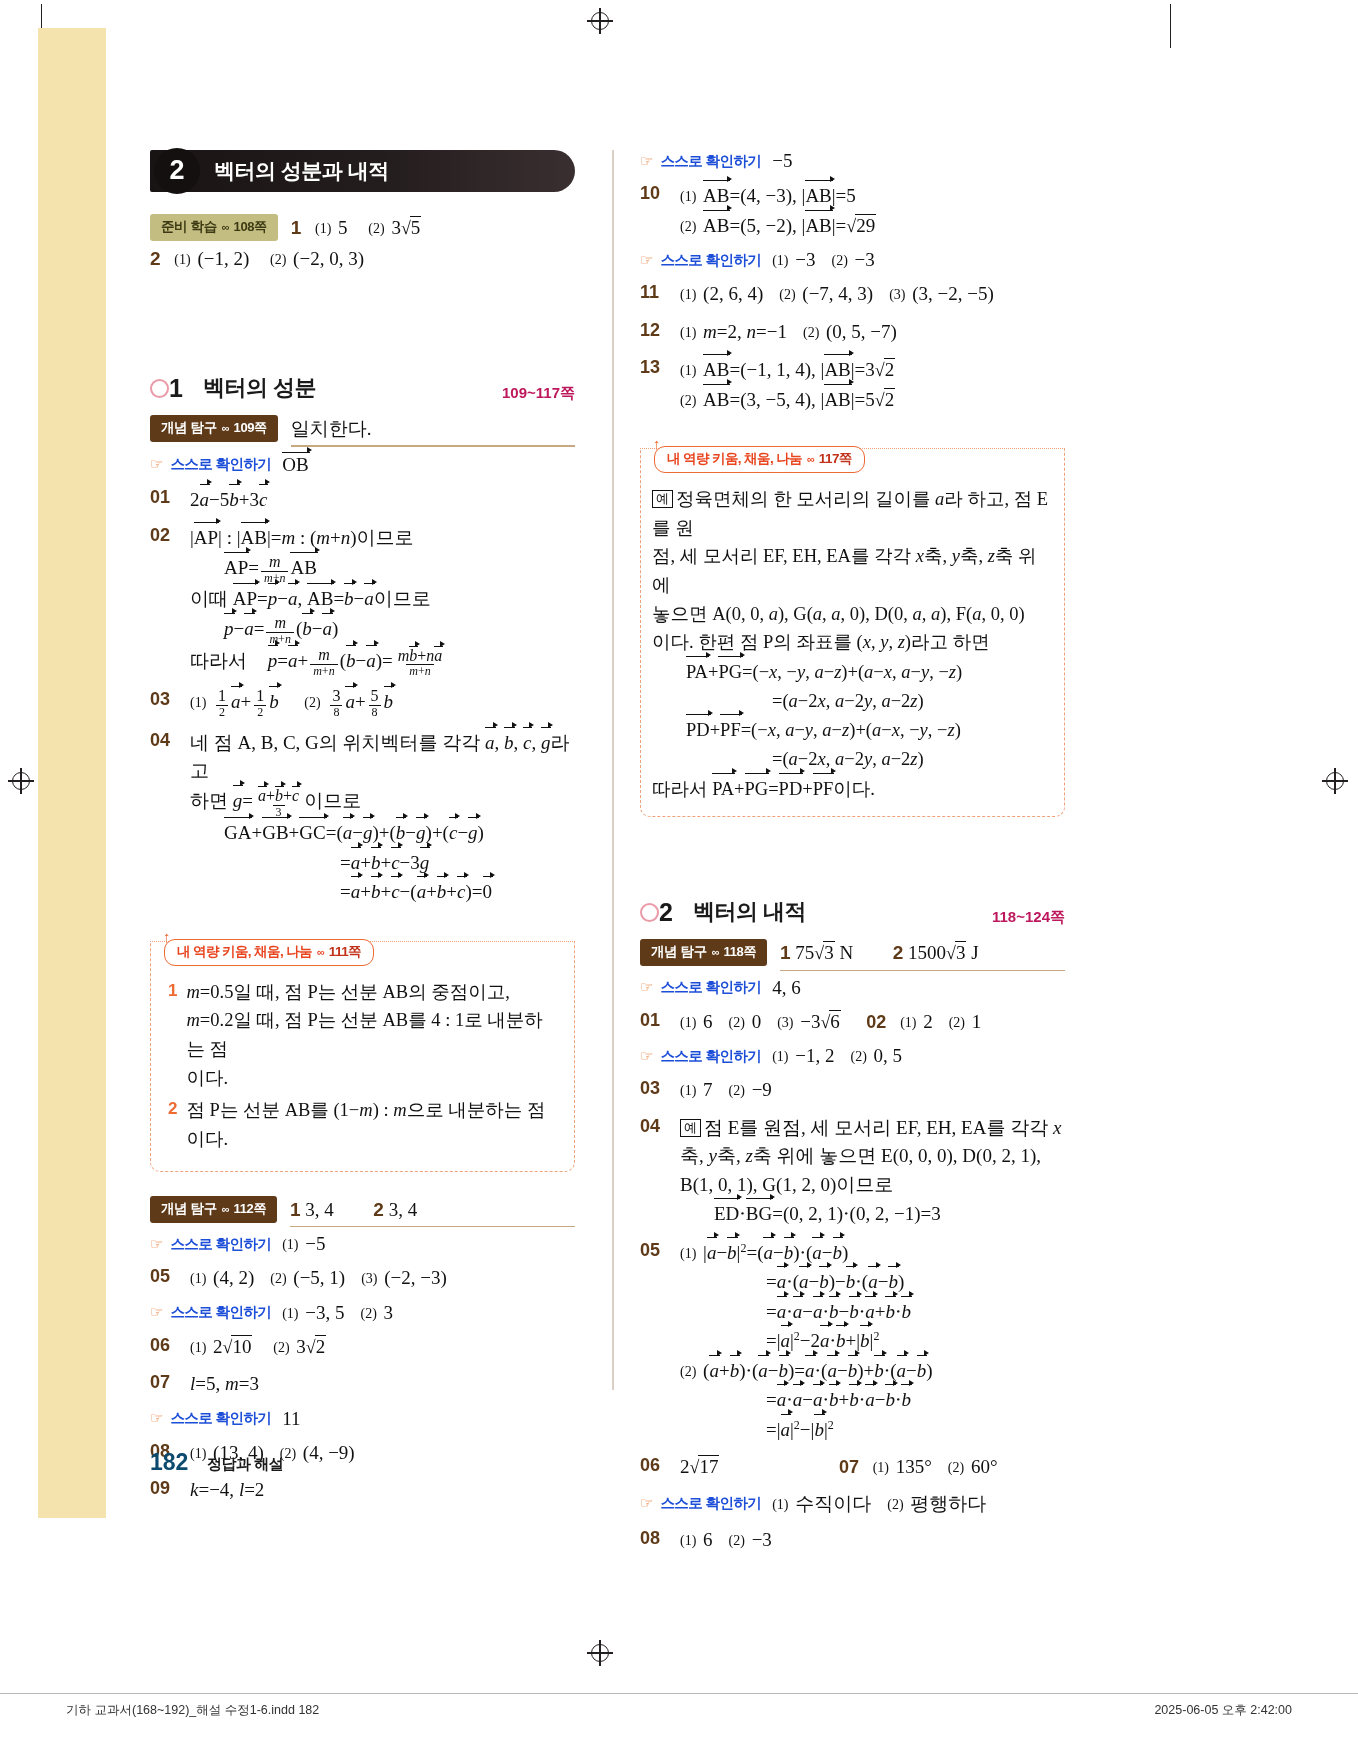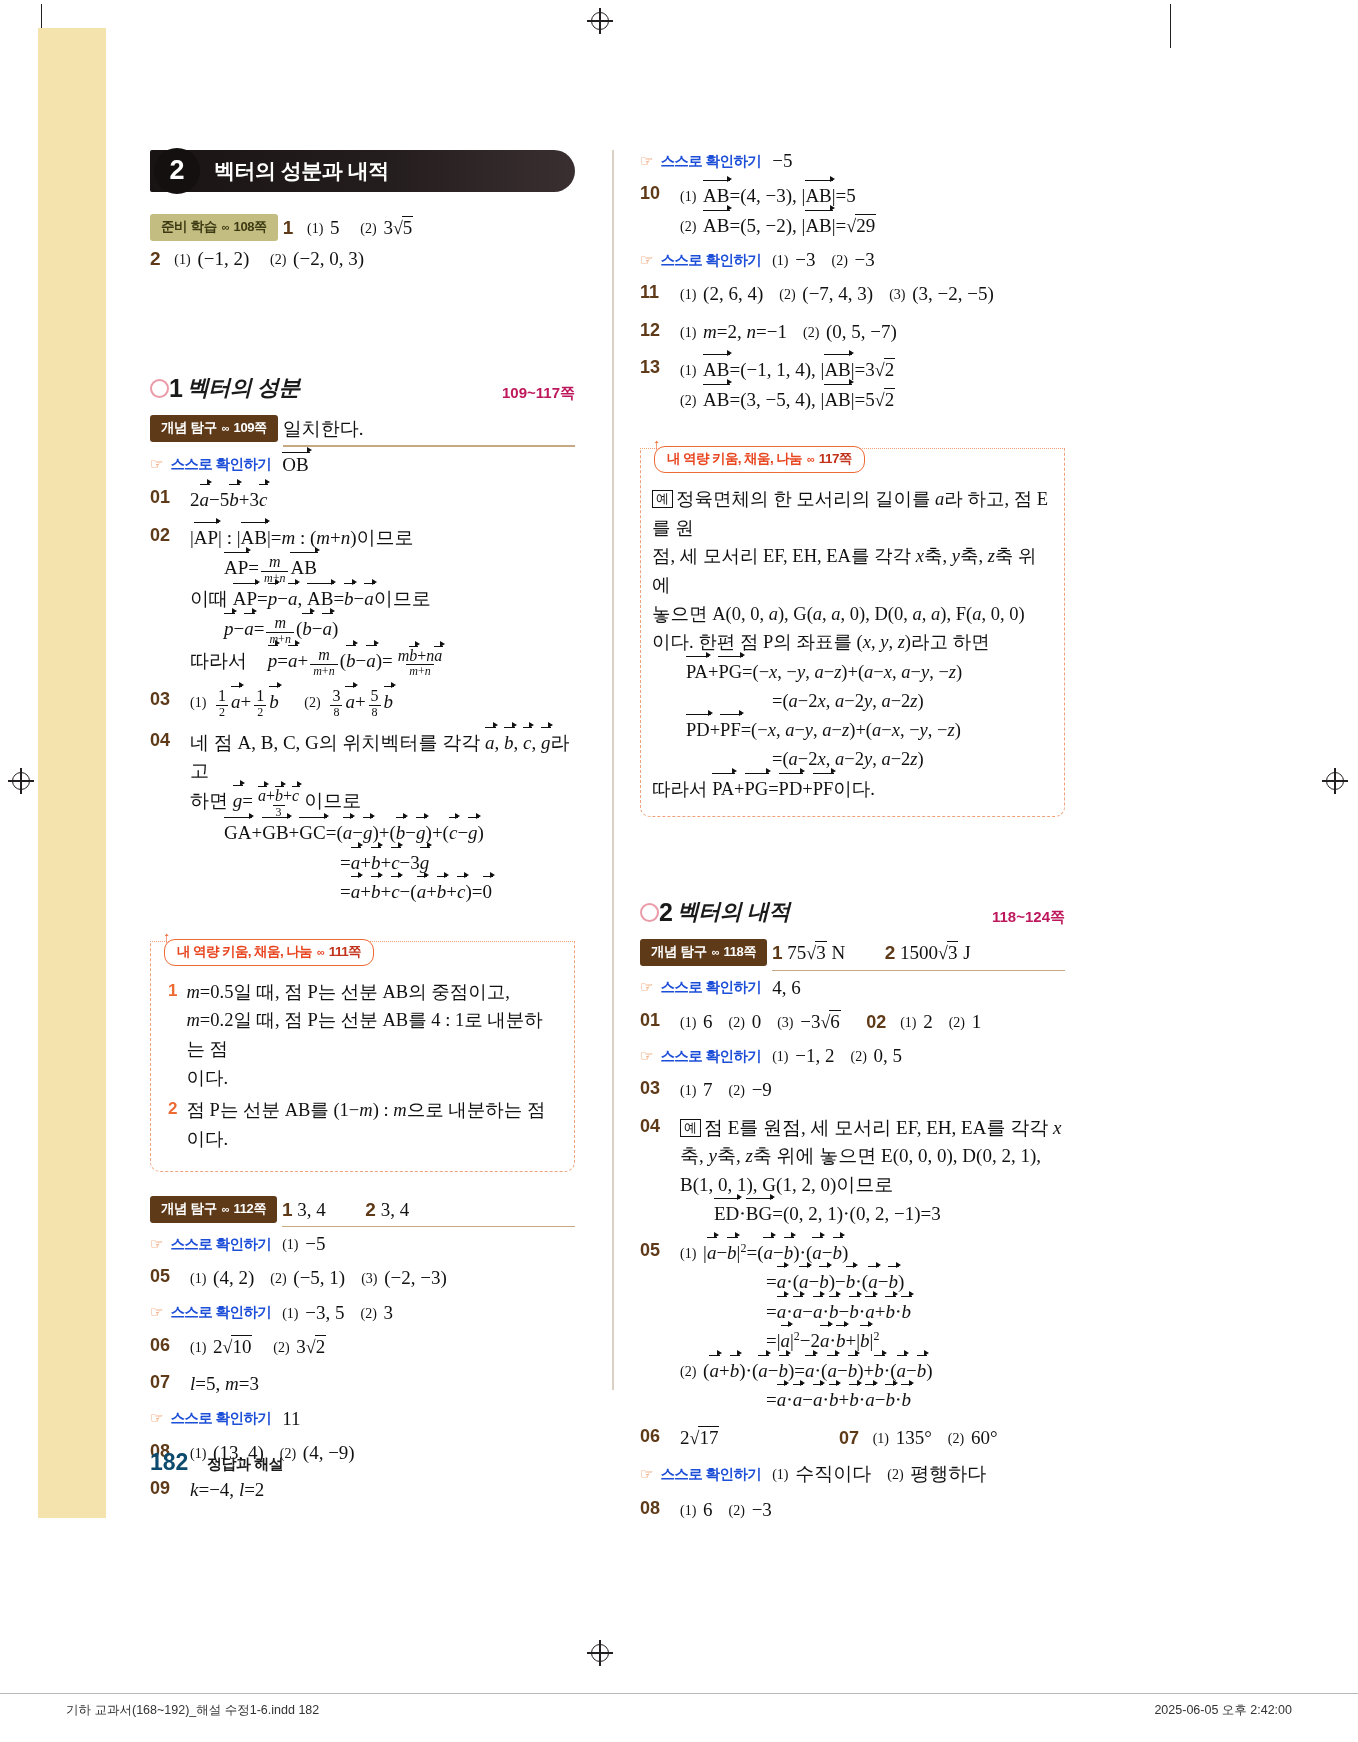--- a/index.html
+++ b/index.html
@@ -69,21 +69,21 @@
     white-space:nowrap;
     letter-spacing:-0.4px;
   }
   .pill-olive  { background:#bdb濃; }
   .pill-olive  { background:#c3bd82; color:#3d3a13; }
   .pill-brown  { background:#5e3a18; }
   .link-icon { font-size:11px; letter-spacing:-1px; }
   .pill-page { font-size:13px; }
 
   
-  .pill-row { display:flex; align-items:flex-start; gap:5px; margin-bottom:4px; }
+  .pill-row { display:flex; align-items:flex-start; gap:13px; margin-bottom:4px; }
   .pill-row .after-rule { flex:1; position:relative; }
   .rule-under {
     position:absolute; left:0; right:0; bottom:-3px;
     height:1.2px; background:#c6a882;
   }
 
   
   .section-head {
     display:flex; align-items:baseline; justify-content:space-between;
     margin-bottom:12px;
@@ -92,21 +92,21 @@
   .sh-circle {
     width:19px; height:19px; border:2.5px solid #eb9aa8; border-radius:50%;
     display:inline-block; margin-right:1px;
   }
   .sh-num {
     font-family:"Liberation Sans", sans-serif; font-weight:bold;
     font-size:25px; color:#1a1a1a; margin-left:-3px;
   }
   .sh-title {
     font-family:"Liberation Sans", sans-serif; font-weight:bold;
-    font-size:22px; color:#1a1a1a; letter-spacing:-0.5px; margin-left:2px;font-style:italic;
+    font-size:22px; color:#1a1a1a; letter-spacing:-0.5px; margin-left:18px;
   }
   .sh-pages {
     font-family:"Liberation Sans", sans-serif; font-weight:bold;
     font-size:15px; color:#be185d;
   }
 
   
   .selfcheck { display:flex; align-items:center; gap:7px; margin:9px 0 4px 0; }
   .hand-icon { font-size:15px; color:#e8762c; line-height:1; }
   .selfcheck-label {
@@ -654,20 +654,23 @@
         </span>
         <span class="eqline indent2">
           =|<span class="vec mi">a<i class="arrowhead"></i></span>|<span class="sup">2</span>−2<span class="vec mi">a<i class="arrowhead"></i></span>⋅<span class="vec mi">b<i class="arrowhead"></i></span>+|<span class="vec mi">b<i class="arrowhead"></i></span>|<span class="sup">2</span>
         </span>
         <span class="eqline">
           <span class="sub">(2)</span> (<span class="vec mi">a<i class="arrowhead"></i></span>+<span class="vec mi">b<i class="arrowhead"></i></span>)⋅(<span class="vec mi">a<i class="arrowhead"></i></span>−<span class="vec mi">b<i class="arrowhead"></i></span>)=<span class="vec mi">a<i class="arrowhead"></i></span>⋅(<span class="vec mi">a<i class="arrowhead"></i></span>−<span class="vec mi">b<i class="arrowhead"></i></span>)+<span class="vec mi">b<i class="arrowhead"></i></span>⋅(<span class="vec mi">a<i class="arrowhead"></i></span>−<span class="vec mi">b<i class="arrowhead"></i></span>)
         </span>
         <span class="eqline indent2">
           =<span class="vec mi">a<i class="arrowhead"></i></span>⋅<span class="vec mi">a<i class="arrowhead"></i></span>−<span class="vec mi">a<i class="arrowhead"></i></span>⋅<span class="vec mi">b<i class="arrowhead"></i></span>+<span class="vec mi">b<i class="arrowhead"></i></span>⋅<span class="vec mi">a<i class="arrowhead"></i></span>−<span class="vec mi">b<i class="arrowhead"></i></span>⋅<span class="vec mi">b<i class="arrowhead"></i></span>
         </span>
+        <span class="eqline indent2">
+          =|<span class="vec mi">a<i class="arrowhead"></i></span>|<span class="sup">2</span>−|<span class="vec mi">b<i class="arrowhead"></i></span>|<span class="sup">2</span>
+        </span>
       </div>
     </div>
 
     <div class="qrow">
       <div class="qnum">06</div>
       <div class="qbody">
         2<span class="sqrt"><span class="rad">√</span><span class="body">17</span></span>
         <span style="display:inline-block; width:110px;"></span>
         <b style="color:#5e3a18; font-family:'Liberation Sans',sans-serif; font-size:18px;">07</b>
         <span class="gap-sm"></span><span class="sub">(1)</span> 135°<span class="gap"></span><span class="sub">(2)</span> 60°

